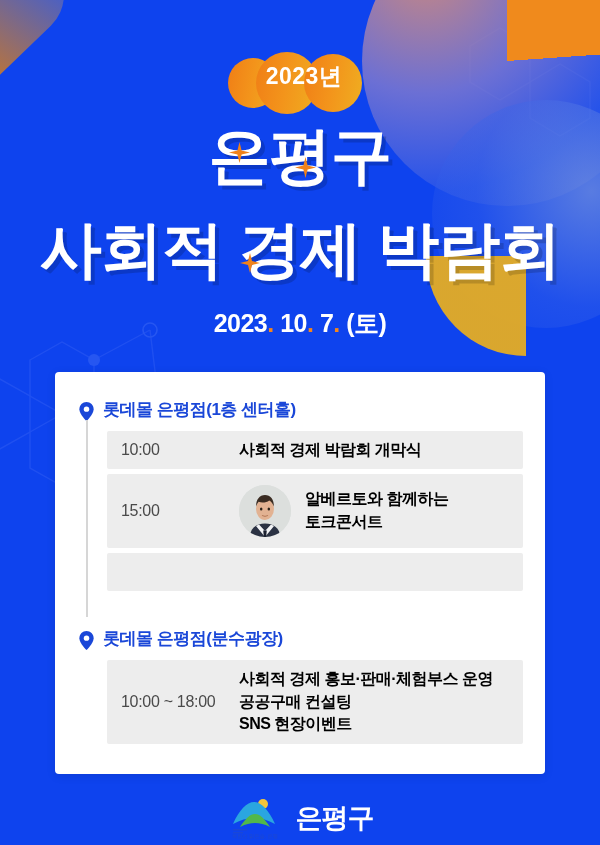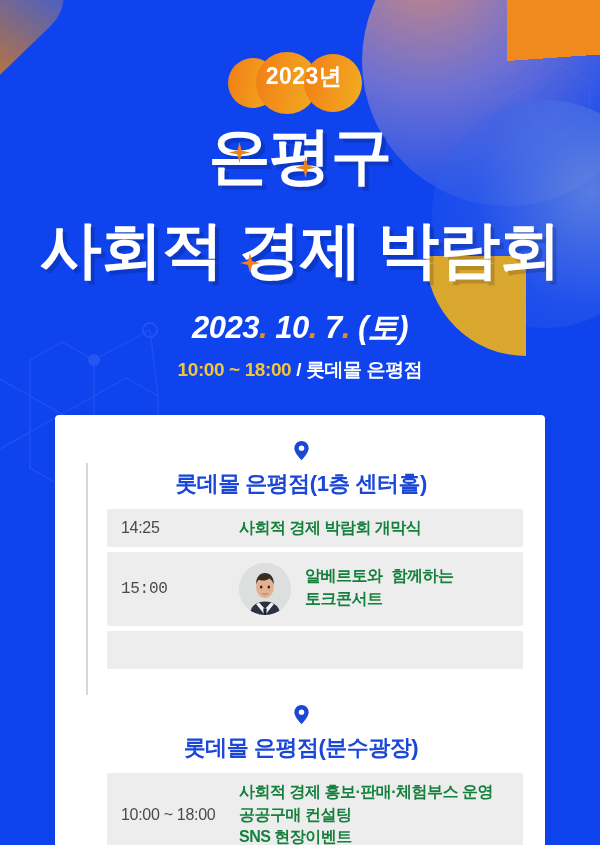--- a/index.html
+++ b/index.html
@@ -72,66 +72,64 @@
 
   .title-1, .title-2 {
     color:#fff; font-weight:bold; line-height:1;
     text-shadow:4px 4px 0 rgba(0,0,0,.16);
     letter-spacing:-1px;
   }
   .title-1 { font-size:62px; margin-top:22px; }
   .title-2 { font-size:62px; margin-top:12px; }
 
   .date-line {
-    margin-top:26px; color:#fff; font-size:31px; font-weight:bold;
+    margin-top:26px; color:#fff; font-size:25px; font-weight:bold;
     letter-spacing:-.5px;
-    font-style:italic;
   }
   .date-line .dot { color:#F5861B; }
   .sub-line { margin-top:8px; font-size:19px; font-weight:bold; letter-spacing:-.4px; }
   .sub-line .time { color:#F2C53B; }
   .sub-line .place { color:#fff; }
 
   
   .card {
     position:relative; z-index:5;
     margin:32px auto 0; width:490px;
     background:#fff; border-radius:4px;
     padding:26px 22px 30px;
     box-shadow:0 2px 10px rgba(0,0,0,.10);
   }
 
   .venue-block { position:relative; }
   .venue-head {
-    display:flex; align-items:center; gap:9px;
-    color:#1A47D8; font-size:22px; font-weight:bold; letter-spacing:-.5px;
+    display:flex; align-items:flex-end; gap:9px;
+    color:#1A47D8; font-size:17px; font-weight:bold; letter-spacing:-.5px;
     padding-left:2px;
-    flex-direction:column;
   }
   .pin { flex:0 0 auto; width:15px; height:19px; }
 
   .connector {
     position:absolute; left:9px; top:22px; bottom:-26px;
     width:2px; background:#D6D6D6; z-index:0;
   }
 
   .rows { margin:10px 0 0 30px; display:flex; flex-direction:column; gap:5px; }
 
   .row {
     display:flex; align-items:center;
     background:#EDEDED; border-radius:2px;
     min-height:38px; padding:7px 10px 7px 14px;
   }
   .row .time {
     flex:0 0 118px; color:#4A4A4A; font-size:16px; letter-spacing:-.3px;
   }
   .row .desc {
-    color:#15803d; font-size:16px; font-weight:bold; letter-spacing:-.5px; line-height:1.42;
-  }
-  .row.tall { min-height:74px;font-family:Liberation Mono, monospace; }
+    color:#000000; font-size:16px; font-weight:bold; letter-spacing:-.5px; line-height:1.42;
+  }
+  .row.tall { min-height:74px; }
   .row.talltall { min-height:84px; align-items:center; }
 
   .avatar {
     flex:0 0 auto; width:52px; height:52px; border-radius:50%;
     margin-right:14px; overflow:hidden; background:#DDE0DF; position:relative;
   }
   .avatar svg { display:block; width:52px; height:52px; }
 
   .venue-block + .venue-block { margin-top:36px; }
 
@@ -211,41 +209,38 @@
       </span>
     </div>
 
     <div class="date-line">
       <span>2023</span><span class="dot">.</span>
       <span>10</span><span class="dot">.</span>
       <span>7</span><span class="dot">.</span>
       <span>(토)</span>
     </div>
 
-    <div class="sub-line">
-      <span class="time">10:00 ~ 18:00</span><span class="place"> / </span><span class="place">롯데몰 은평점</span>
-    </div>
   </div>
 
   <div class="card">
 
     <div class="venue-block">
       <div class="connector"></div>
       <div class="venue-head">
         <svg class="pin" viewBox="0 0 24 32">
           <path d="M12 0C5.4 0 0 5.4 0 12c0 8.4 12 20 12 20s12-11.6 12-20C24 5.4 18.6 0 12 0z" fill="#1A47D8"></path>
           <circle cx="12" cy="12" r="4.6" fill="#fff"></circle>
         </svg>
         <span>롯데몰 은평점(1층 센터홀)</span>
       </div>
 
       <div class="rows">
 
         <div class="row">
-          <div class="time">14:25</div>
+          <div class="time">10:00</div>
           <div class="desc" style="white-space:pre-line">사회적 경제 박람회 개막식</div>
         </div>
 
         <div class="row tall">
           <div class="time">15:00</div>
           <div class="avatar">
             <svg viewBox="0 0 52 52" xmlns="http://www.w3.org/2000/svg">
               <rect width="52" height="52" fill="#DCDFDD"></rect>
               <path d="M11 52c0-9 6.5-13.5 15-13.5S41 43 41 52z" fill="#2B3243"></path>
               <path d="M20 39.5l6 6.5 6-6.5 3 1.5-9 11-9-11z" fill="#F2F3F5"></path>

